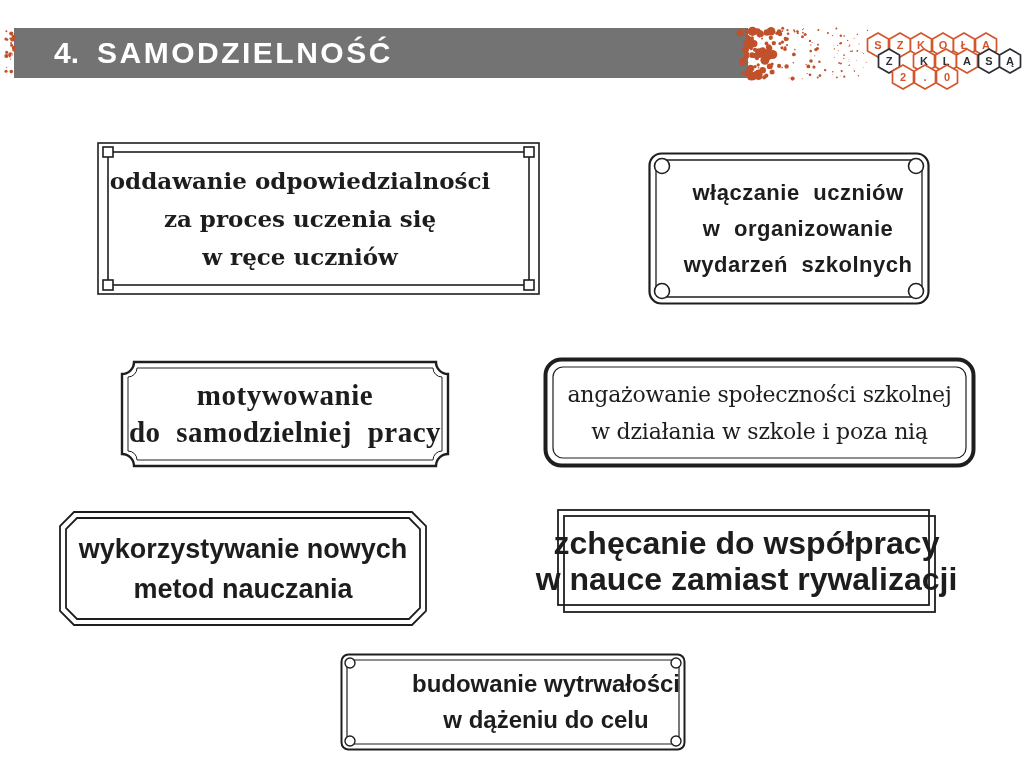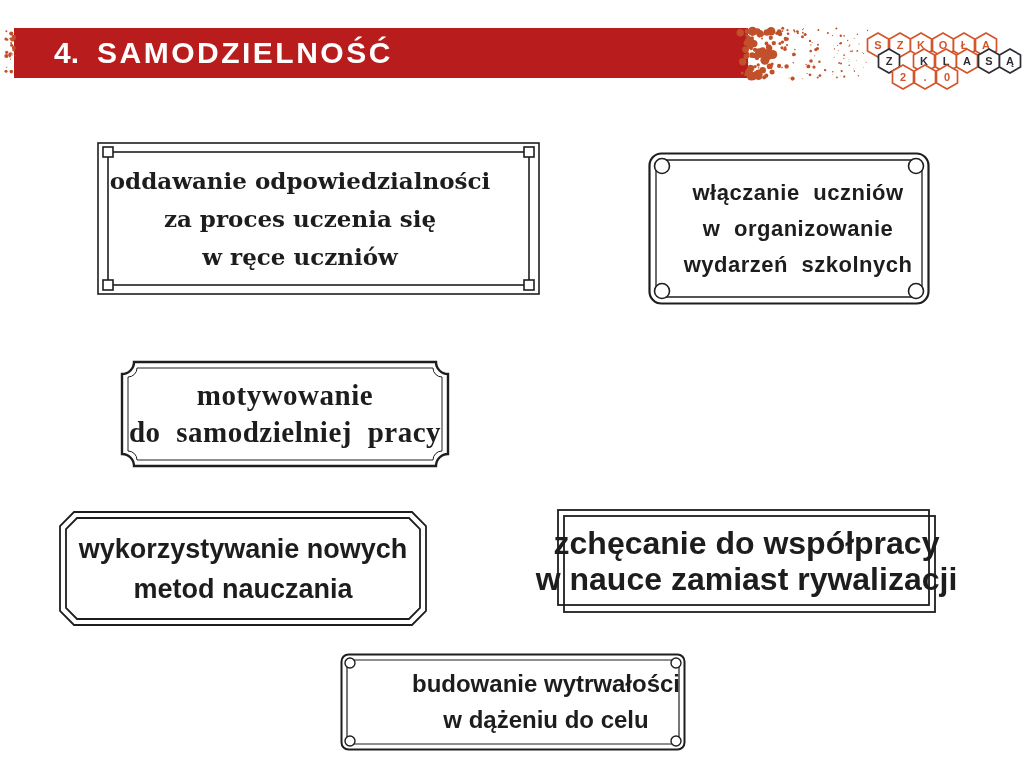--- a/index.html
+++ b/index.html
@@ -33,21 +33,21 @@
   .f-slab{font-family:"DejaVu Serif","Liberation Serif",serif;font-weight:normal;
           font-size:22px;line-height:37px;letter-spacing:-0.2px;}
   .f-sans-bold-lg{font-family:"Liberation Sans",sans-serif;font-weight:bold;font-size:27px;line-height:40px;}
   .f-sans-bold{font-family:"Liberation Sans",sans-serif;font-weight:bold;font-size:24px;line-height:36px;}
 </style>
 </head>
 <body>
 
 <div class="slide">
 
-  <div class="header-bar" style="background: #b91c1c;">
+  <div class="header-bar" style="background: #737373;">
     <div class="header-title">
       <span class="num">4.</span><span>SAMODZIELNOŚĆ</span>
     </div>
   </div>
   <svg id="speckle-svg" width="1024" height="110">
       <circle cx="749.0" cy="71.2" r="3.2" fill="#c1512b"></circle>
       <circle cx="754.4" cy="55.6" r="2.7" fill="#c1512b"></circle>
       <circle cx="752.1" cy="55.1" r="2.8" fill="#c1512b"></circle>
       <circle cx="745.4" cy="50.1" r="2.4" fill="#c1512b"></circle>
       <circle cx="753.8" cy="43.6" r="3.7" fill="#c1512b"></circle>
@@ -338,20 +338,30 @@
     <svg class="frame" width="330" height="108">
       <path d="M 14,2 L 316,2 A 12,12 0 0 0 328,14 L 328,94 A 12,12 0 0 0 316,106 L 14,106 A 12,12 0 0 0 2,94 L 2,14 A 12,12 0 0 0 14,2 Z" fill="none" stroke="#1e1e1e" stroke-width="2.4"></path>
       <path d="M 17,8 L 313,8 A 9,9 0 0 0 322,17 L 322,91 A 9,9 0 0 0 313,100 L 17,100 A 9,9 0 0 0 8,91 L 8,17 A 9,9 0 0 0 17,8 Z" fill="none" stroke="#1e1e1e" stroke-width="1"></path>
     </svg>
     <div class="txt f-geo-lg">
       <div>motywowanie</div>
       <div>do samodzielniej pracy</div>
     </div>
   </div>
 
+  <div class="tbox" style="left:543px;top:357px;width:433px;height:111px">
+    <svg class="frame" width="433" height="111">
+      <rect x="2.5" y="2.5" width="428" height="106" rx="16" fill="none" stroke="#1e1e1e" stroke-width="4"></rect>
+      <rect x="10" y="10" width="413" height="91" rx="10" fill="none" stroke="#1e1e1e" stroke-width="1.2"></rect>
+    </svg>
+    <div class="txt f-slab">
+      <div>angażowanie społeczności szkolnej</div>
+      <div>w działania w szkole i poza nią</div>
+    </div>
+  </div>
 
   <div class="tbox" style="left:58px;top:510px;width:370px;height:117px">
     <svg class="frame" width="370" height="117">
       <path d="M 16,2 L 354,2 L 368,16 L 368,101 L 354,115 L 16,115 L 2,101 L 2,16 Z" fill="none" stroke="#1e1e1e" stroke-width="1.8"></path>
       <path d="M 19,8 L 351,8 L 362,19 L 362,98 L 351,109 L 19,109 L 8,98 L 8,19 Z" fill="none" stroke="#1e1e1e" stroke-width="1.8"></path>
     </svg>
     <div class="txt f-sans-bold-lg">
       <div>wykorzystywanie nowych</div>
       <div>metod nauczania</div>
     </div>

